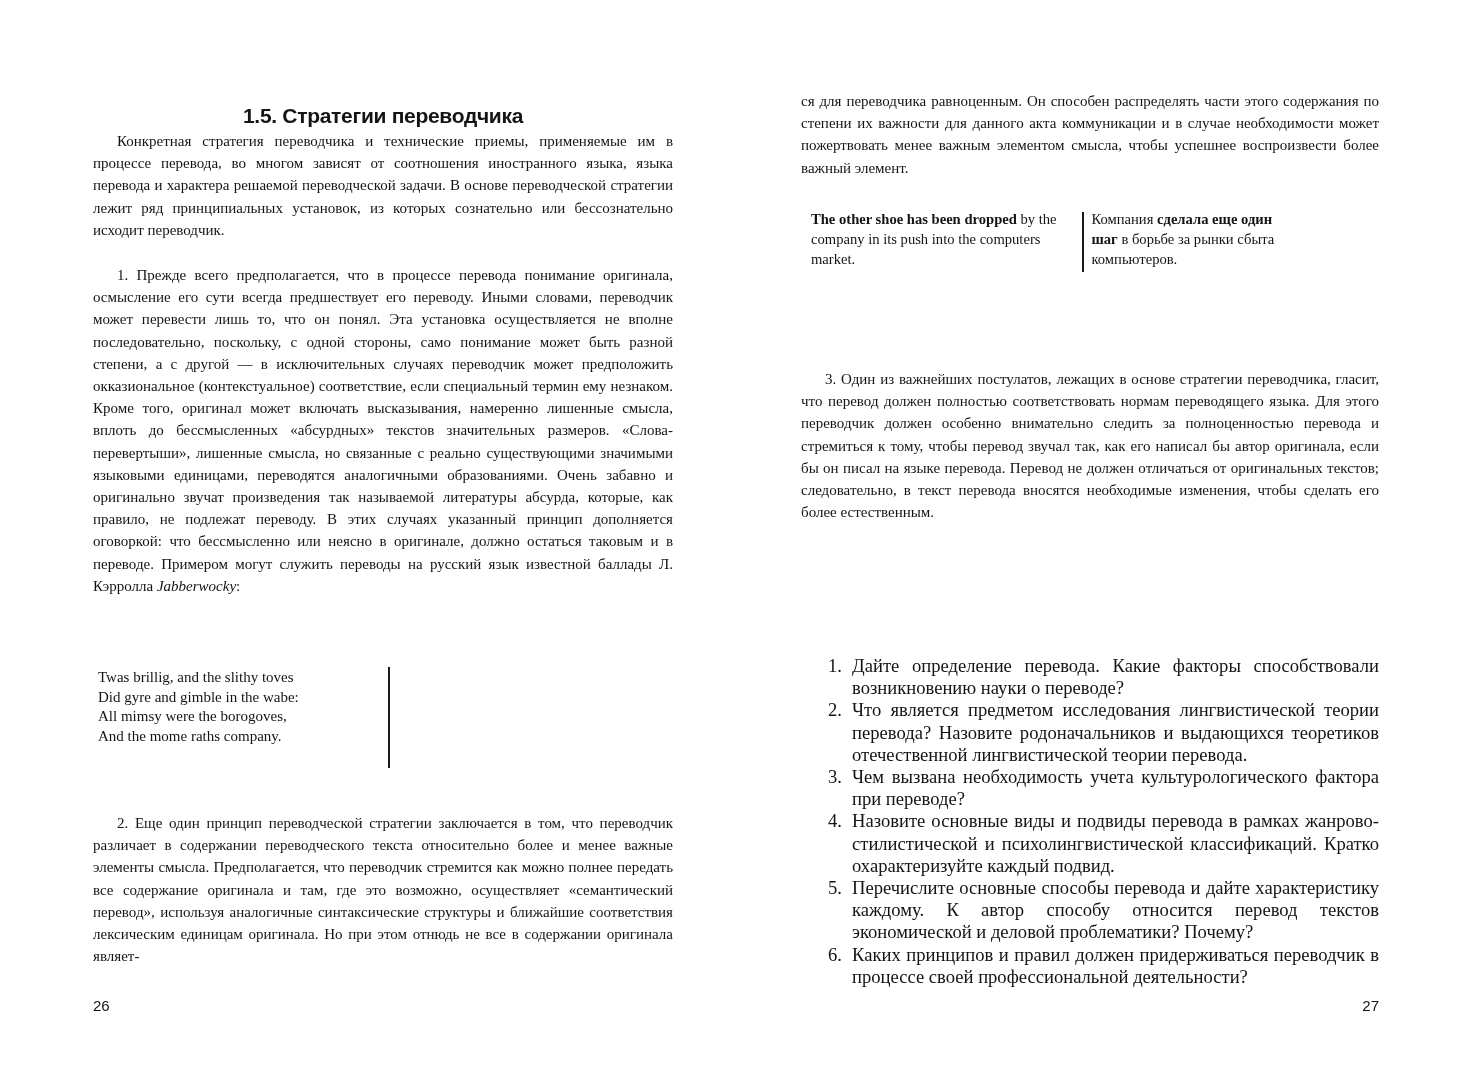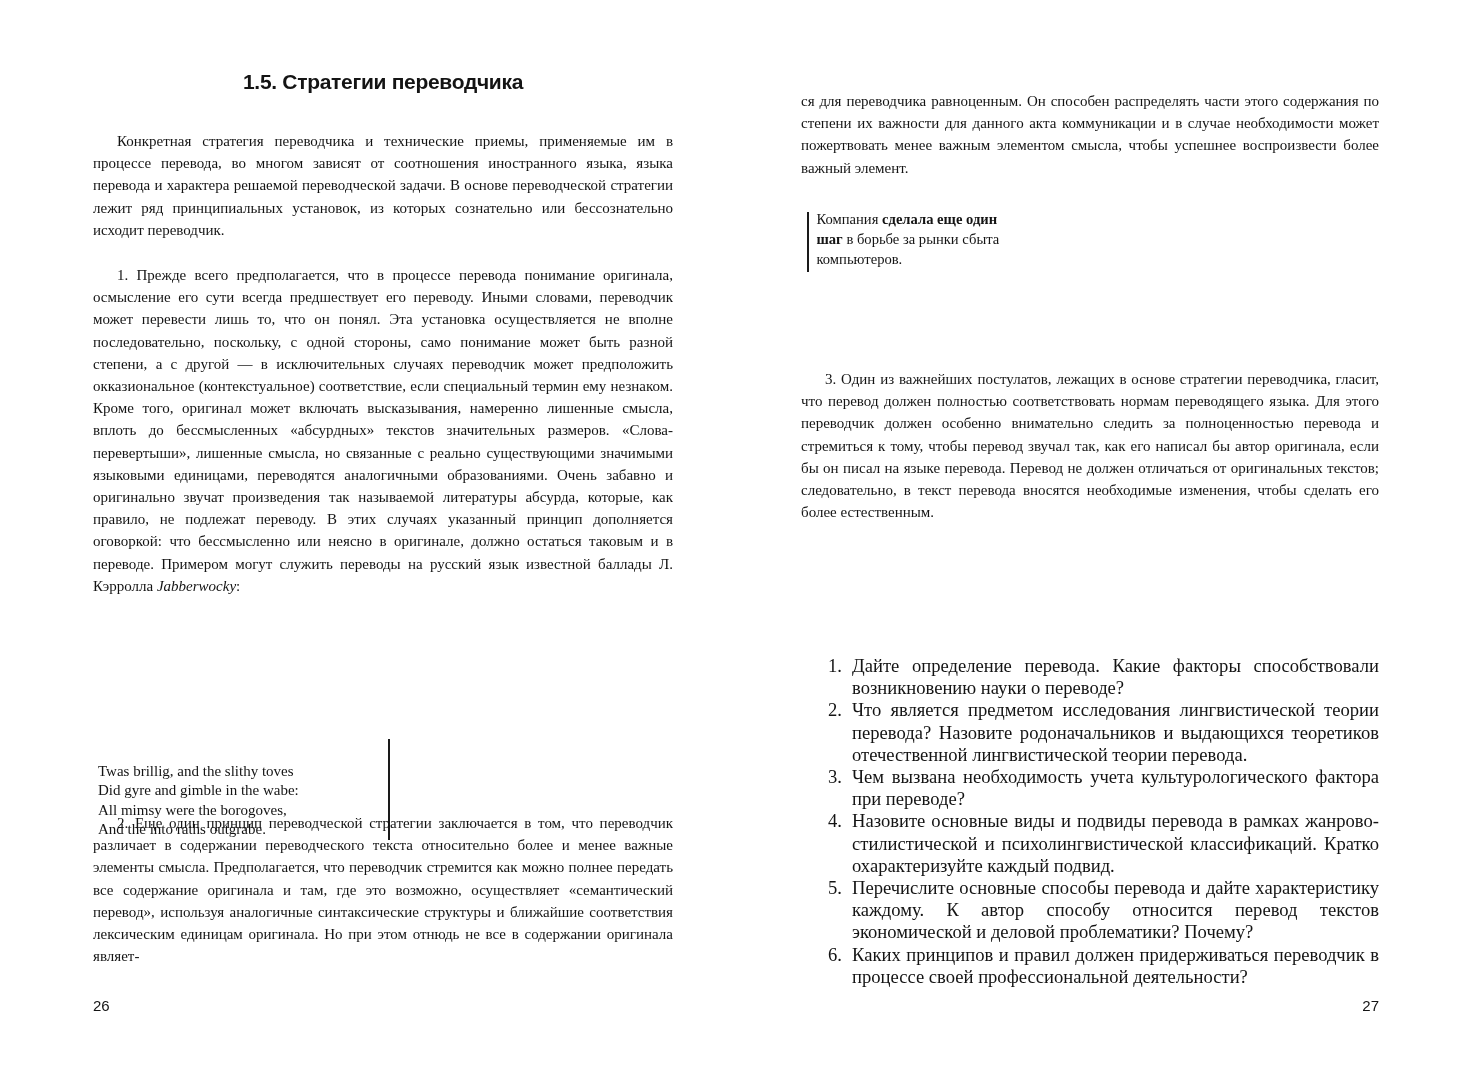--- a/index.html
+++ b/index.html
@@ -108,45 +108,46 @@
     position: absolute;
     font-family: "Liberation Sans", "DejaVu Sans", sans-serif;
     font-weight: normal;
     font-size: 15px;
   }
 </style>
 </head>
 <body>
 
 <div class="page page-left">
-  <div class="section-title" style="top:70px;">1.5. Стратегии переводчика</div>
+  <div class="section-title" style="top:104px;">1.5. Стратегии переводчика</div>
 
   <p class="para indented" style="top:130px;">Конкретная стратегия переводчика и технические приемы, применяемые им в процессе перевода, во многом зависят от соотношения иностранного языка, языка перевода и характера решаемой переводческой задачи. В основе переводческой стратегии лежит ряд принципиальных установок, из которых сознательно или бессознательно исходит переводчик.</p>
 
   <p class="para indented" style="top:264px;"><span>1. Прежде всего предполагается, что в процессе перевода понимание оригинала, осмысление его сути всегда предшествует его переводу. Иными словами, переводчик может перевести лишь то, что он понял. Эта установка осуществляется не вполне последовательно, поскольку, с одной стороны, само понимание может быть разной степени, а с другой — в исключительных случаях переводчик может предположить окказиональное (контекстуальное) соответствие, если специальный термин ему незнаком. Кроме того, оригинал может включать высказывания, намеренно лишенные смысла, вплоть до бессмысленных «абсурдных» текстов значительных размеров. «Слова-перевертыши», лишенные смысла, но связанные с реально существующими значимыми языковыми единицами, переводятся аналогичными образованиями. Очень забавно и оригинально звучат произведения так называемой литературы абсурда, которые, как правило, не подлежат переводу. В этих случаях указанный принцип дополняется оговоркой: что бессмысленно или неясно в оригинале, должно остаться таковым и в переводе. Примером могут служить переводы на русский язык известной баллады Л. Кэрролла </span><span class="italic">Jabberwocky</span><span>:</span></p>
 
-  <div class="parallel" style="top:740px;align-items:flex-end;">
+  <div class="parallel" style="top:668px;">
     <div class="col-en" style="width:282px;">
       <div class="poem-line">Twas brillig, and the slithy toves</div>
       <div class="poem-line">Did gyre and gimble in the wabe:</div>
       <div class="poem-line">All mimsy were the borogoves,</div>
-      <div class="poem-line">And the into raths outgrabe.</div>
+      <div class="poem-line">And the mome raths company.</div>
     </div>
     <div class="divider" style="height:101px; margin-top:-1px;"></div>
   </div>
 
   <p class="para indented" style="top:812px;">2. Еще один принцип переводческой стратегии заключается в том, что переводчик различает в содержании переводческого текста относительно более и менее важные элементы смысла. Предполагается, что переводчик стремится как можно полнее передать все содержание оригинала и там, где это возможно, осуществляет «семантический перевод», используя аналогичные синтаксические структуры и ближайшие соответствия лексическим единицам оригинала. Но при этом отнюдь не все в содержании оригинала являет-</p>
 
   <div class="page-num" style="left:0; top:997px;">26</div>
 </div>
 
 <div class="page page-right">
   <p class="para" style="top:90px;">ся для переводчика равноценным. Он способен распределять части этого содержания по степени их важности для данного акта коммуникации и в случае необходимости может пожертвовать менее важным элементом смысла, чтобы успешнее воспроизвести более важный элемент.</p>
 
   <div class="example" style="top:210px;">
+    <div class="col-en"><span class="bold">The other shoe has been dropped</span><span> by the company in its push into the computers market.</span></div>
     <div class="divider" style="height:60px;"></div>
     <div class="col-ru"><span>Компания </span><span class="bold">сделала еще один</span><br><span class="bold">шаг</span><span> в борьбе за рынки сбыта компьютеров.</span></div>
   </div>
 
 
   <p class="para indented" style="top:368px;">3. Один из важнейших постулатов, лежащих в основе стратегии переводчика, гласит, что перевод должен полностью соответствовать нормам переводящего языка. Для этого переводчик должен особенно внимательно следить за полноценностью перевода и стремиться к тому, чтобы перевод звучал так, как его написал бы автор оригинала, если бы он писал на языке перевода. Перевод не должен отличаться от оригинальных текстов; следовательно, в текст перевода вносятся необходимые изменения, чтобы сделать его более естественным.</p>
 
 
   <ol class="qlist" style="top:655px;">
     <li>

